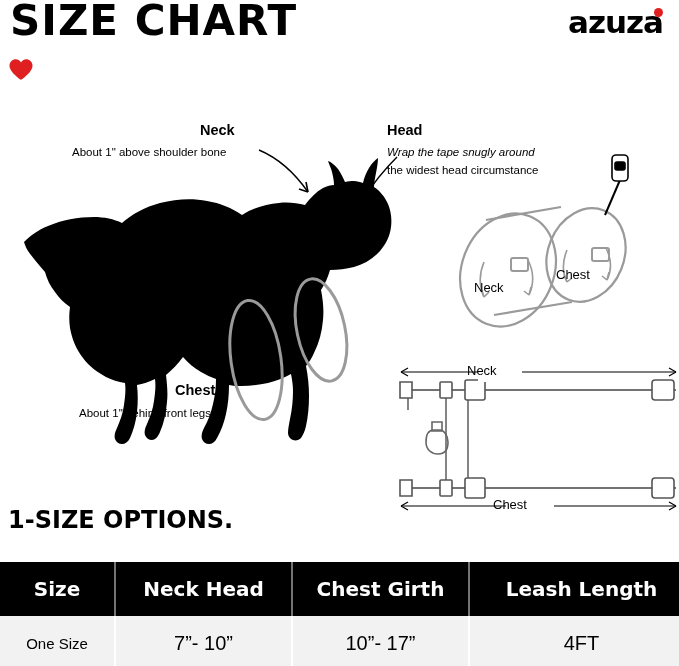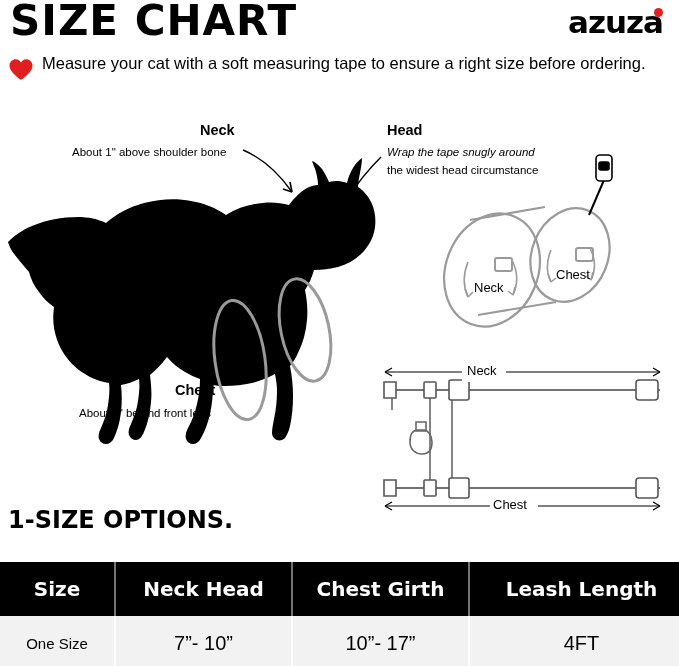--- a/index.html
+++ b/index.html
@@ -83,20 +83,21 @@
     max-width: 610px;
   }
 
   
   .illus {
     position: absolute;
     left: 0;
     top: 110px;
     width: 557px;
     height: 430px;
+    padding-left: 16px;
   }
   .illus svg { display: block; }
 
   .lbl {
     position: absolute;
     font-size: 14.5px;
     font-weight: bold;
   }
   .sub {
     position: absolute;
@@ -163,21 +164,20 @@
     <div class="brand">azuza</div>
     <div class="brand-mark"></div>
   </div>
 
   <div class="intro">
     <div class="heart">
       <svg width="26" height="24" viewBox="0 0 26 24">
         <path d="M13 22 C13 22 1.5 14.5 1.5 7.8 C1.5 3.8 4.6 1.3 7.8 1.3 C10.2 1.3 12.1 2.7 13 4.4 C13.9 2.7 15.8 1.3 18.2 1.3 C21.4 1.3 24.5 3.8 24.5 7.8 C24.5 14.5 13 22 13 22 Z" fill="#e02020"></path>
       </svg>
     </div>
-    <div class="intro-text">Measure your cat with a soft measuring tape to ensure a right size before ordering.</div>
   </div>
 
   <div class="illus">
 
     <svg width="679" height="430" viewBox="0 0 679 430">
 
       <g>
         <path fill="#000000" d="
           M8,132
           C14,126 22,120 32,116

